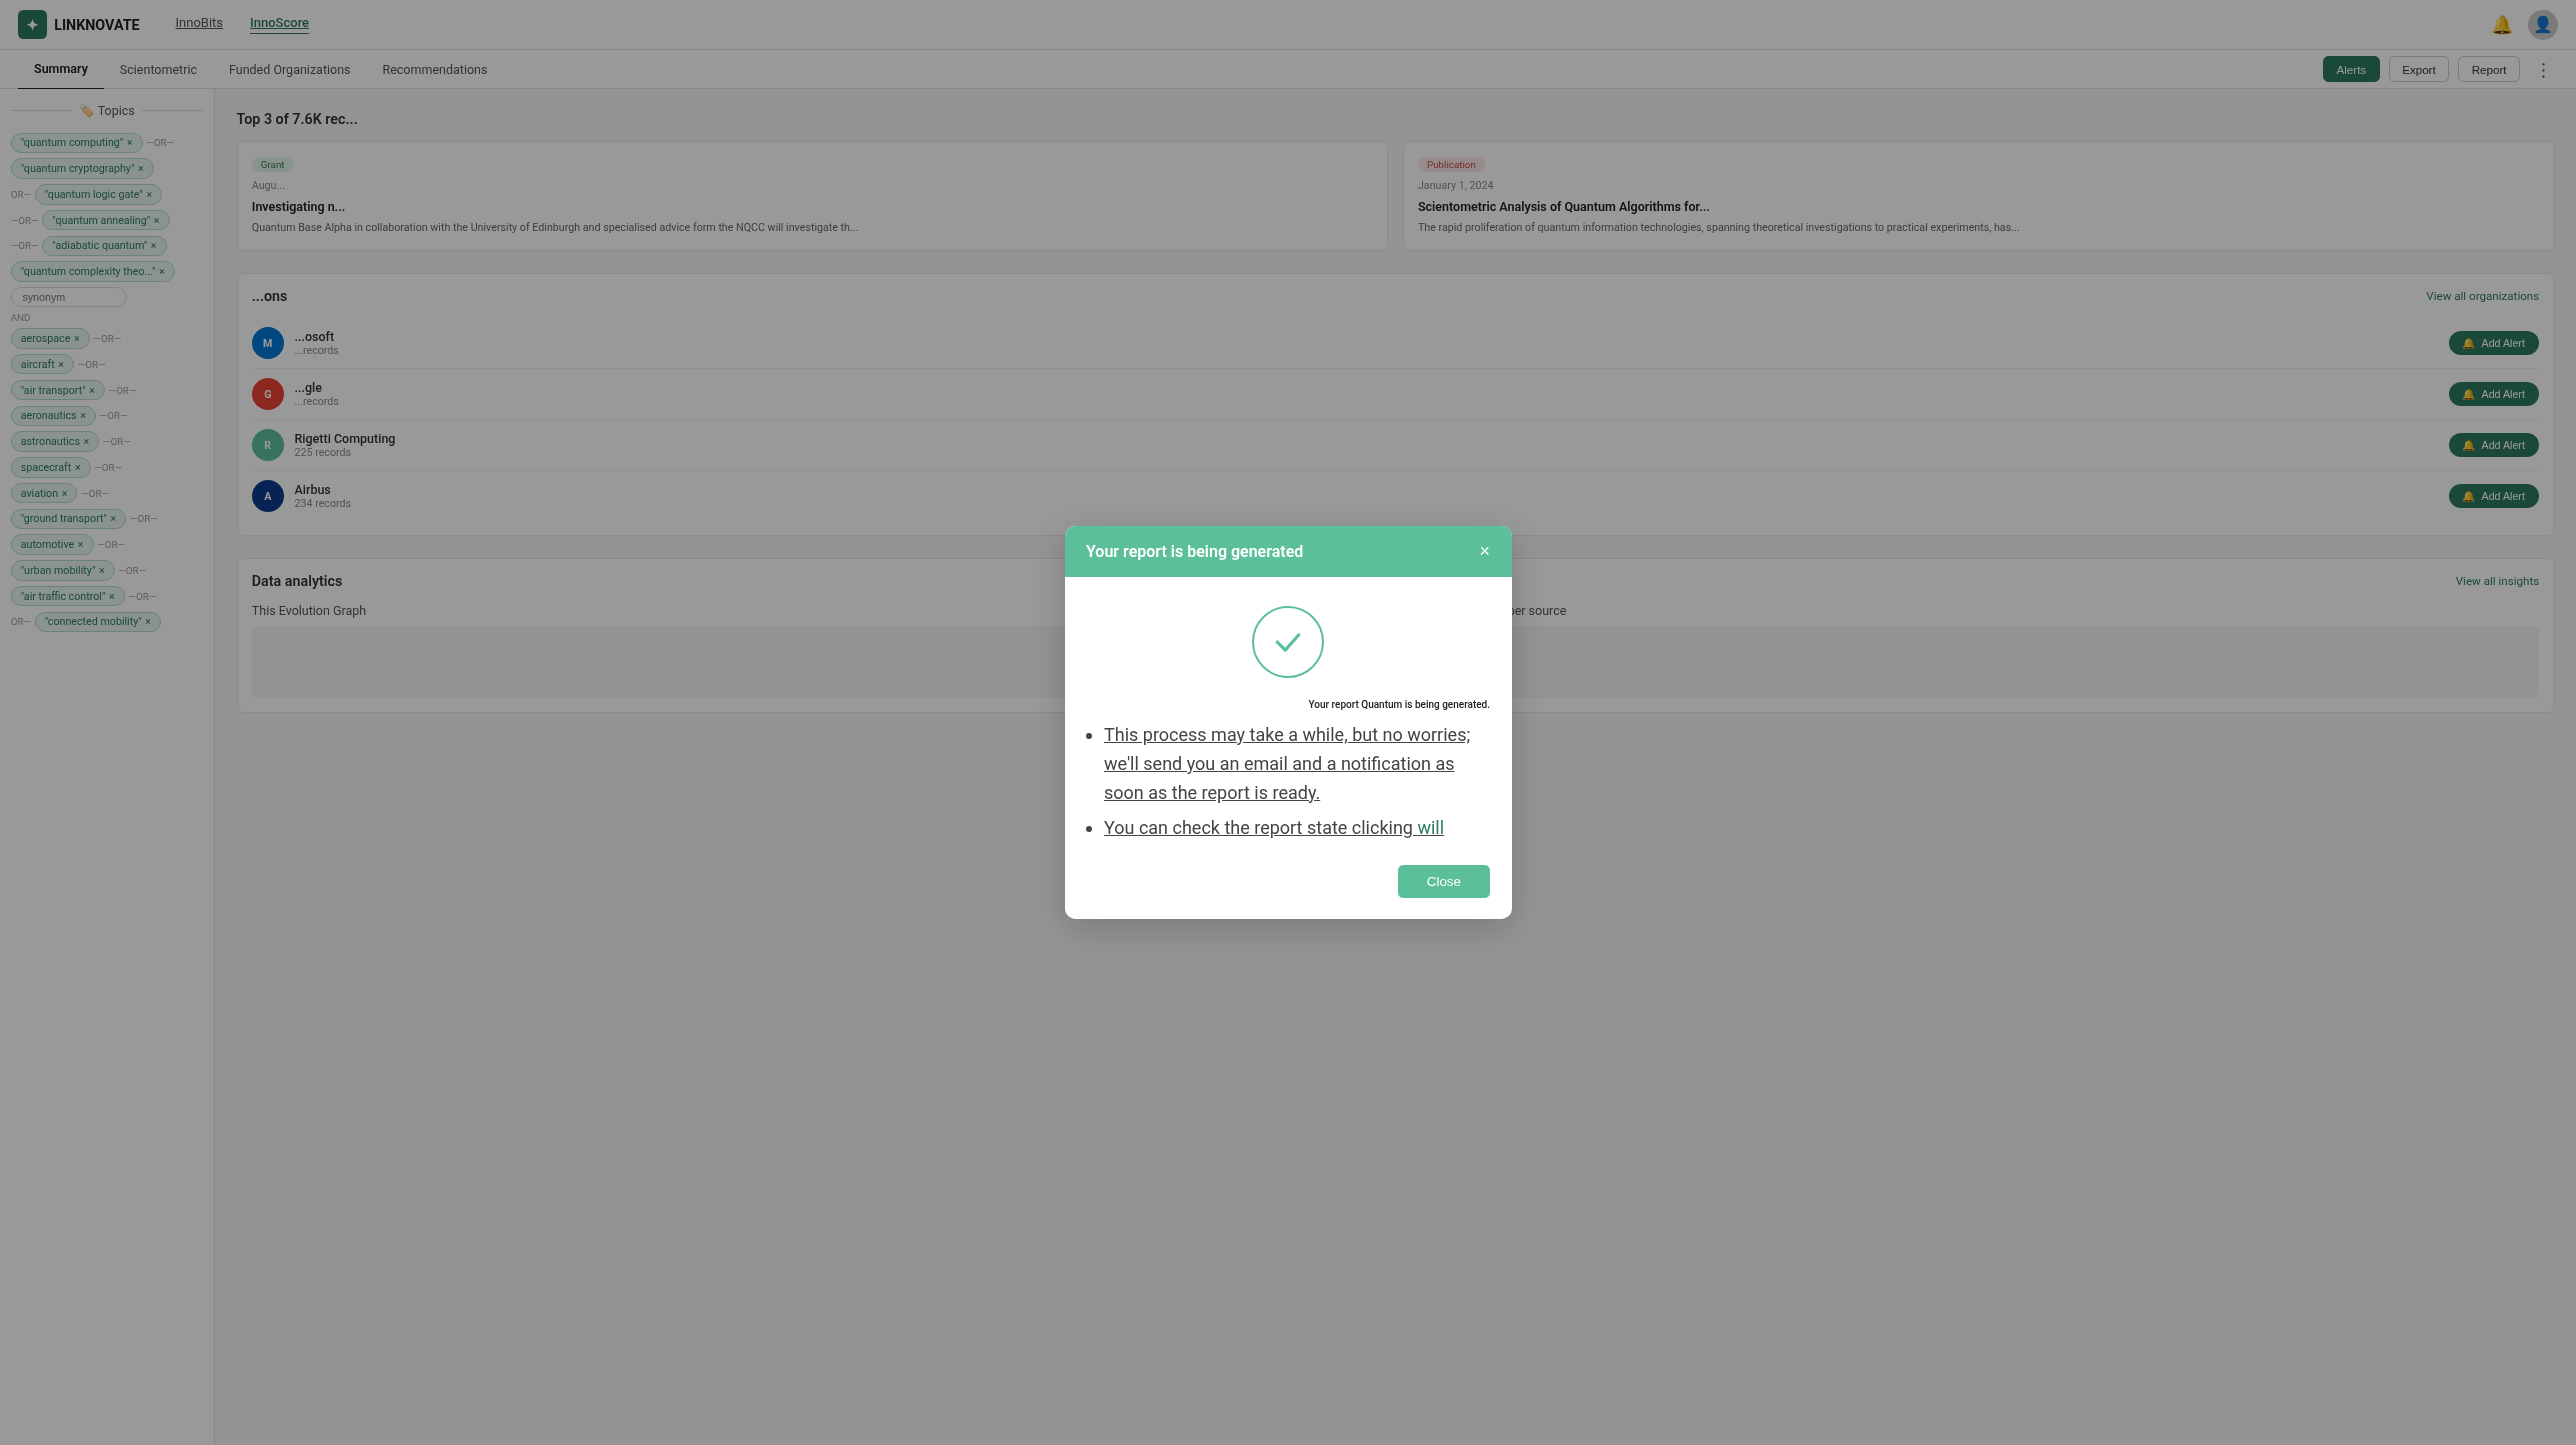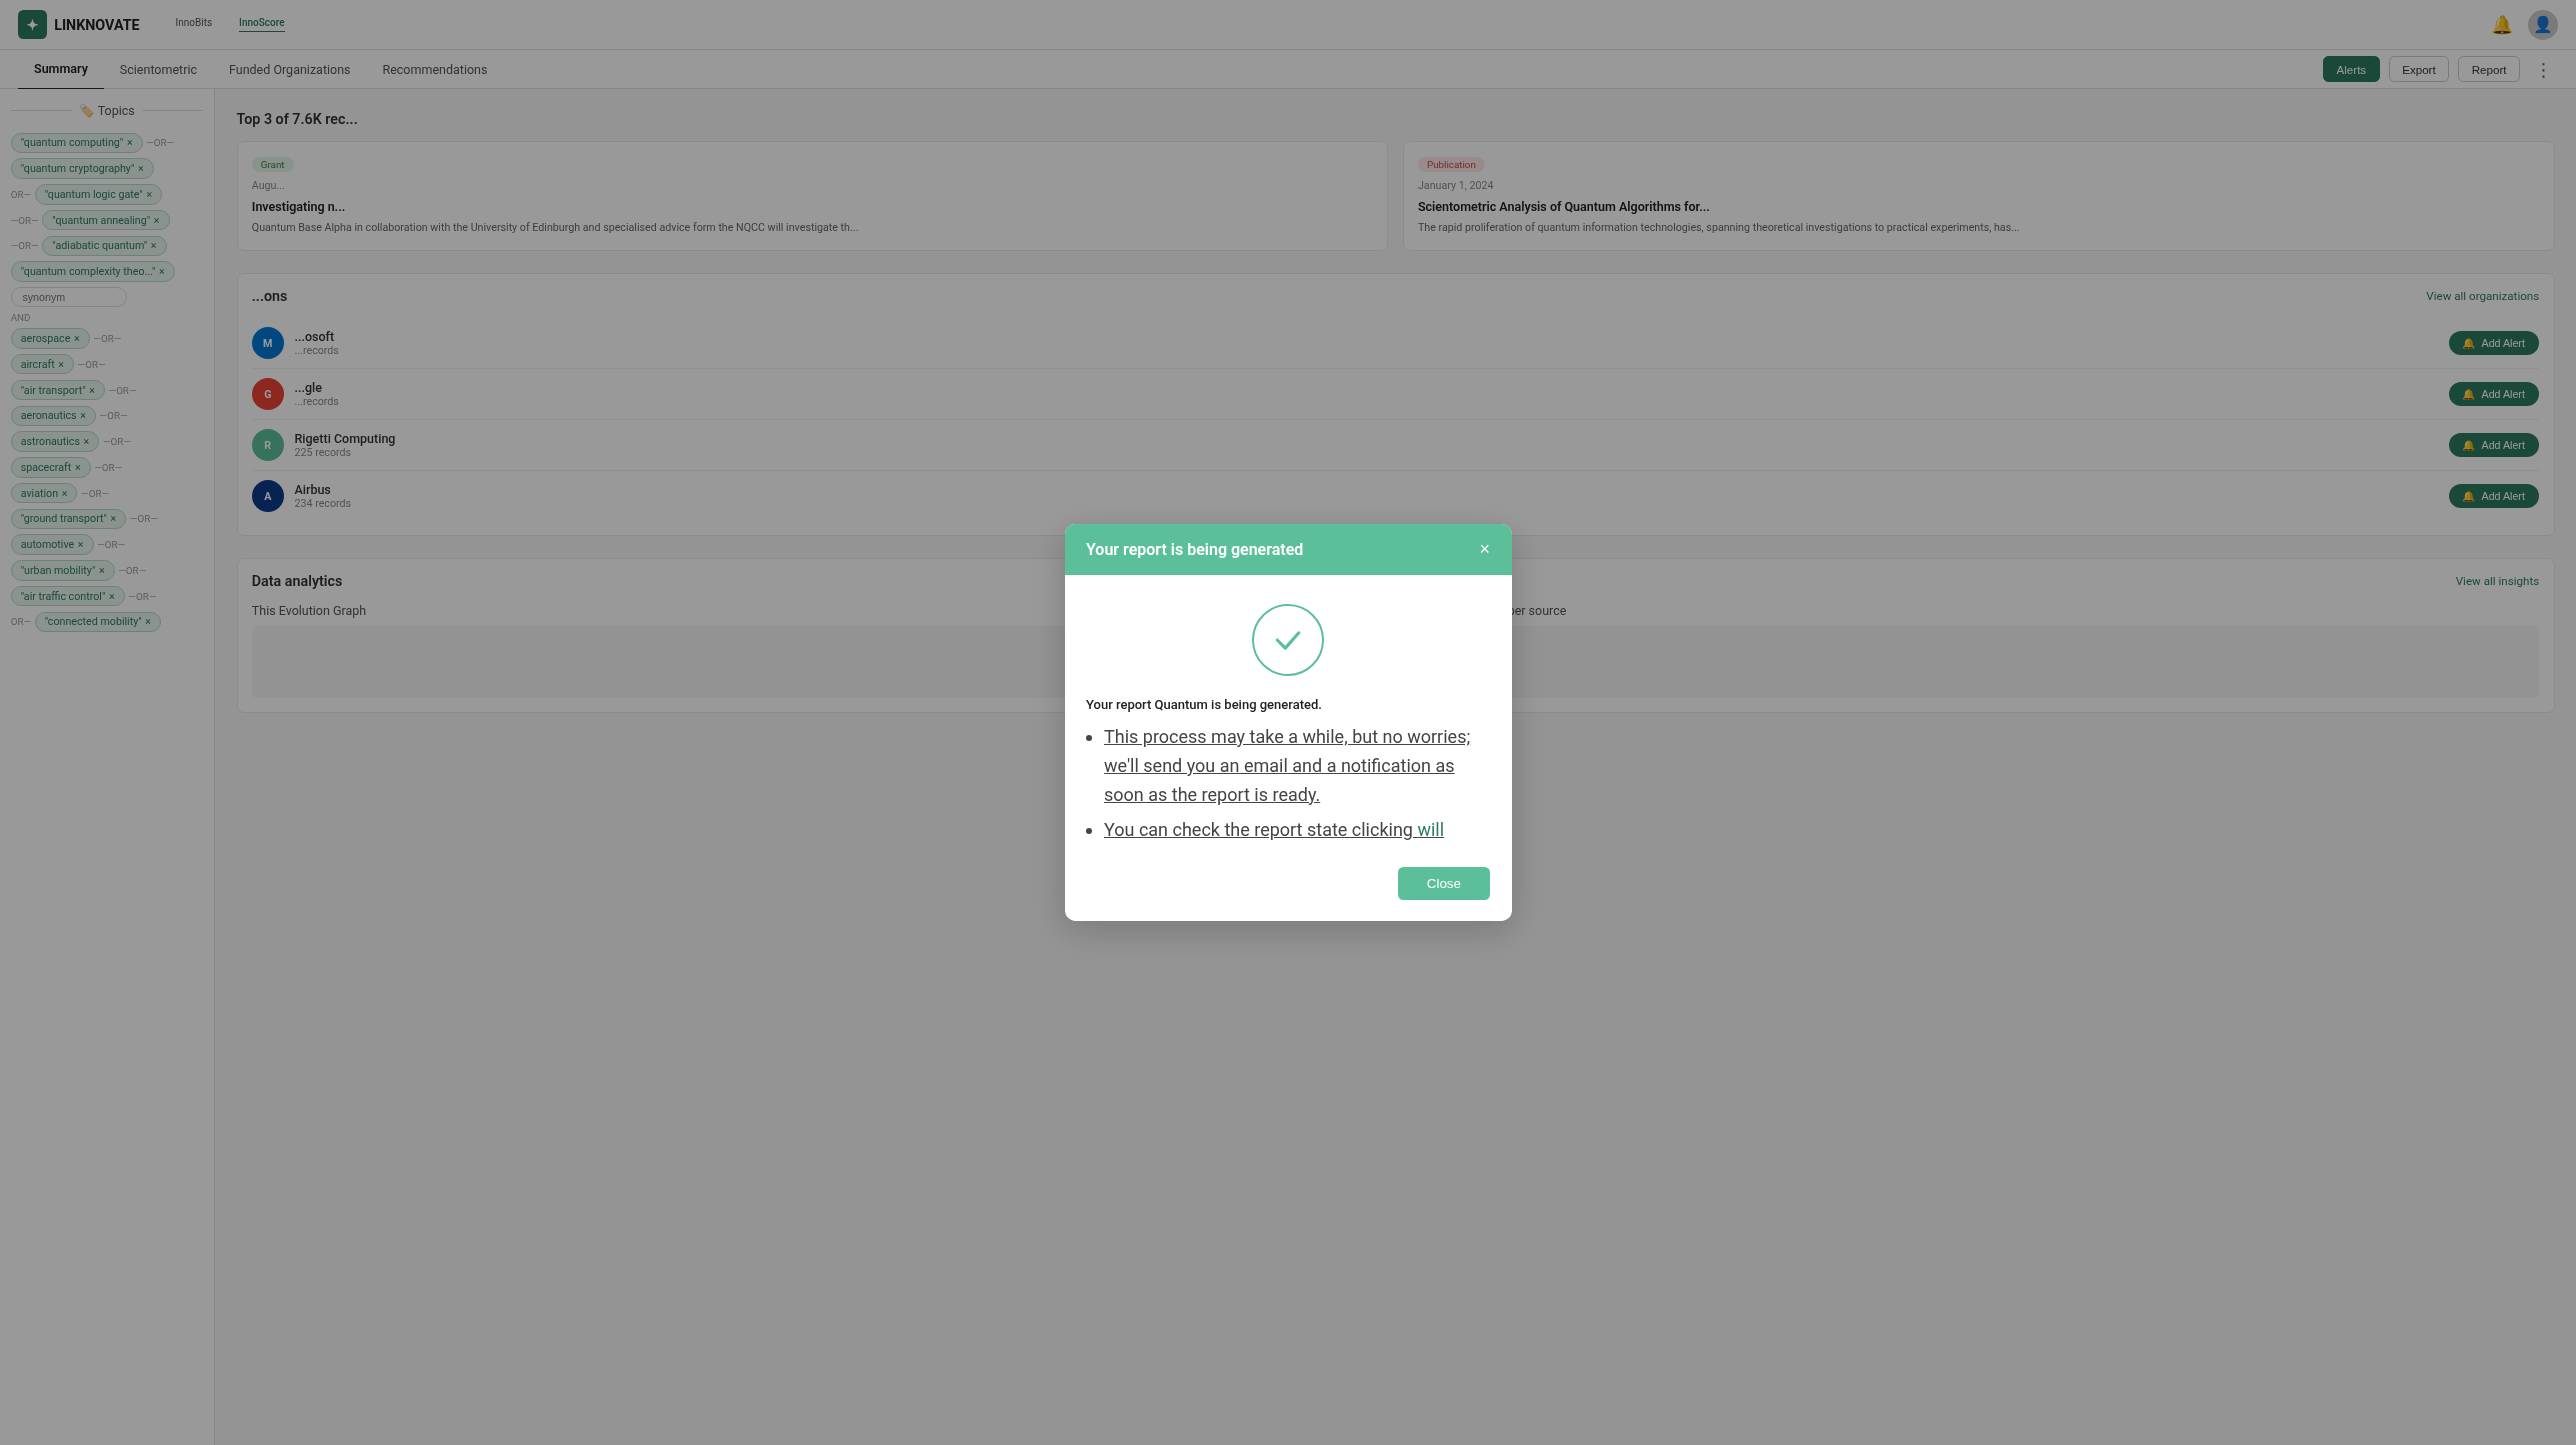--- a/index.html
+++ b/index.html
@@ -35,24 +35,25 @@
       justify-content: center;
       color: white;
       font-size: 14.3px;
     }
     .nav-tabs {
       display: flex;
       gap: 27px;
       flex: 1;
     }
     .nav-tab {
-      font-size: 10px;
+      font-size: 13px;
       color: #555;
       cursor: pointer;
       padding-bottom: 3.6px;
+      text-decoration: underline;
     }
     .nav-tab.active {
       color: #2d7a5f;
       border-bottom: 1.8px solid #2d7a5f;
       font-weight: 500;
     }
     .nav-right {
       display: flex;
       align-items: center;
       gap: 14.3px;
@@ -336,24 +337,25 @@
       justify-content: center;
       margin-bottom: 21.5px;
     }
     .check-circle svg {
       width: 36px; height: 36px;
     }
     .modal-content-area {
       width: 100%;
     }
     .modal-main-text {
-      font-size: 13px;
+      font-size: 10px;
       font-weight: 500;
       margin-bottom: 10.7px;
       color: #222;
+      text-align: right;
     }
     .modal-list {
       list-style: disc;
       padding-left: 18px;
       margin-bottom: 21.5px;
     }
     .modal-list li {
       font-size: 18px;
       color: #444;
       margin-bottom: 7.2px;

